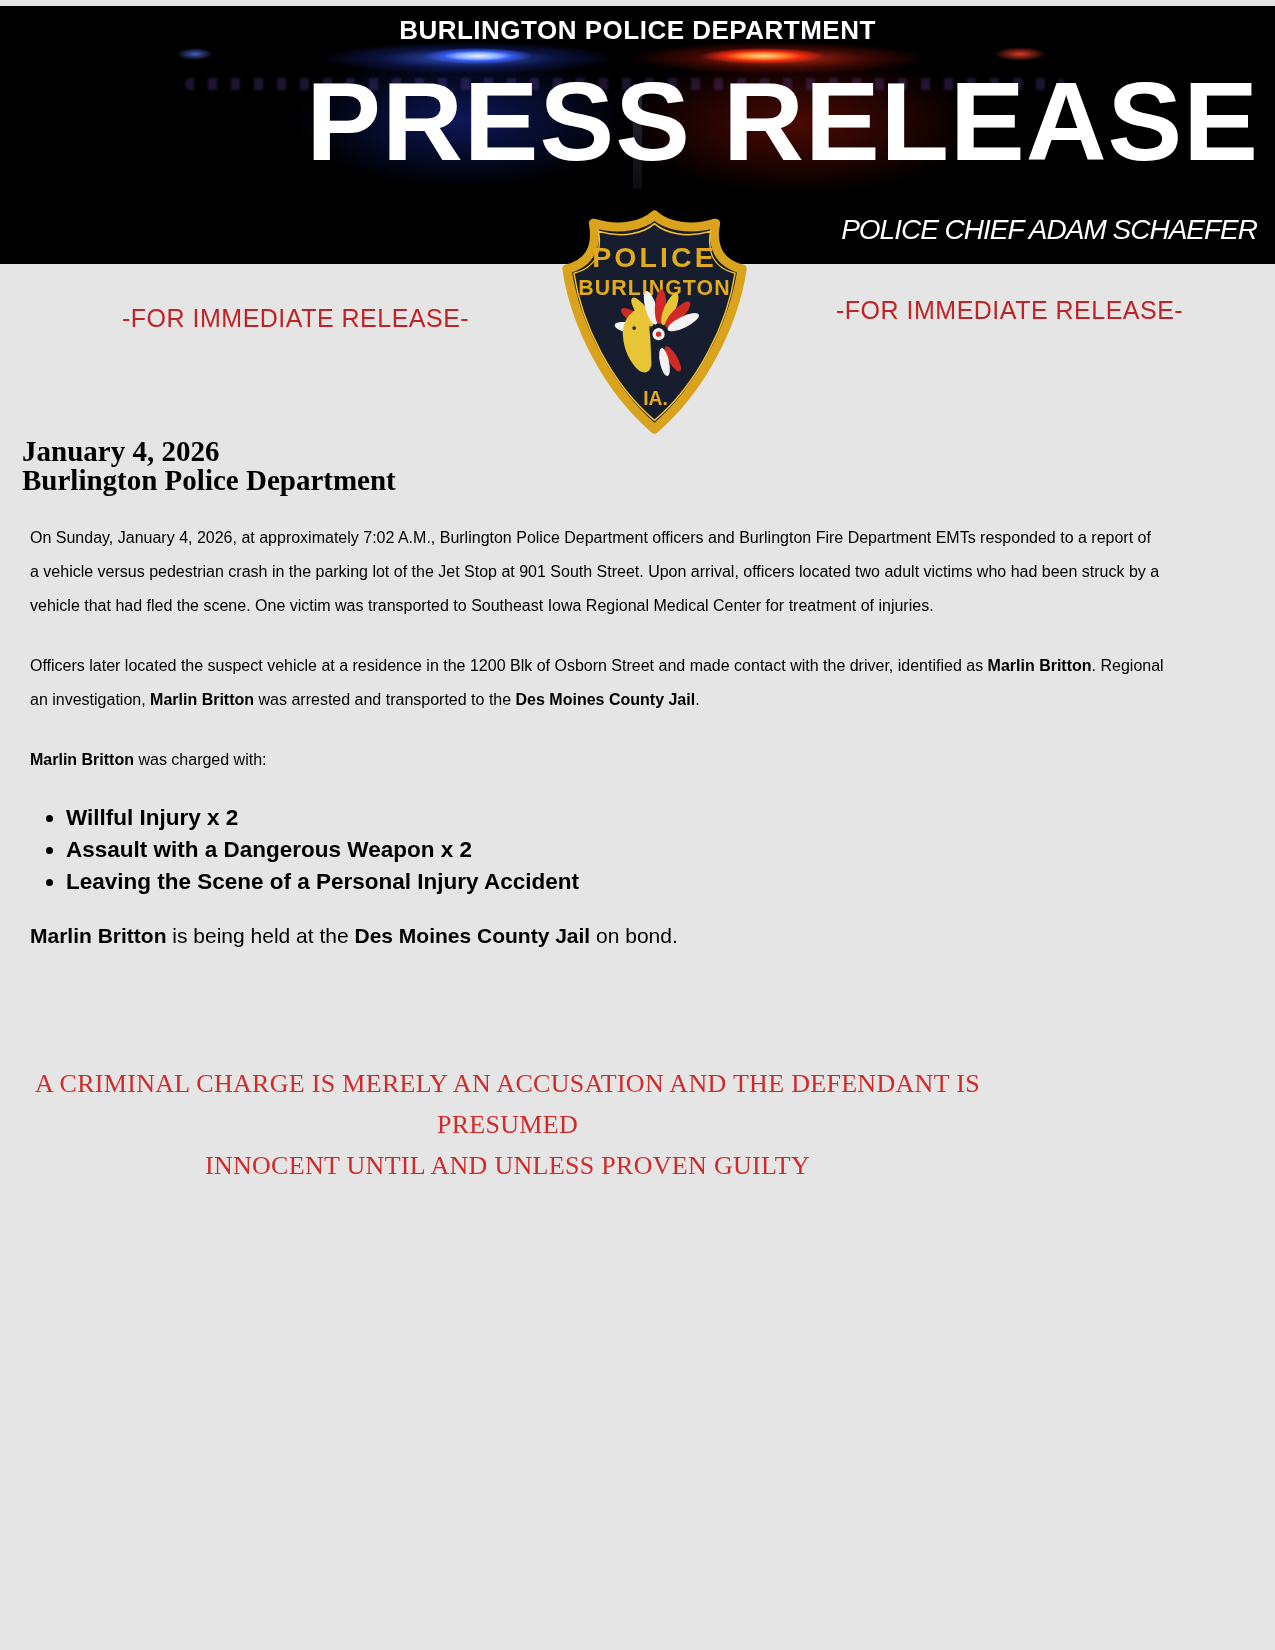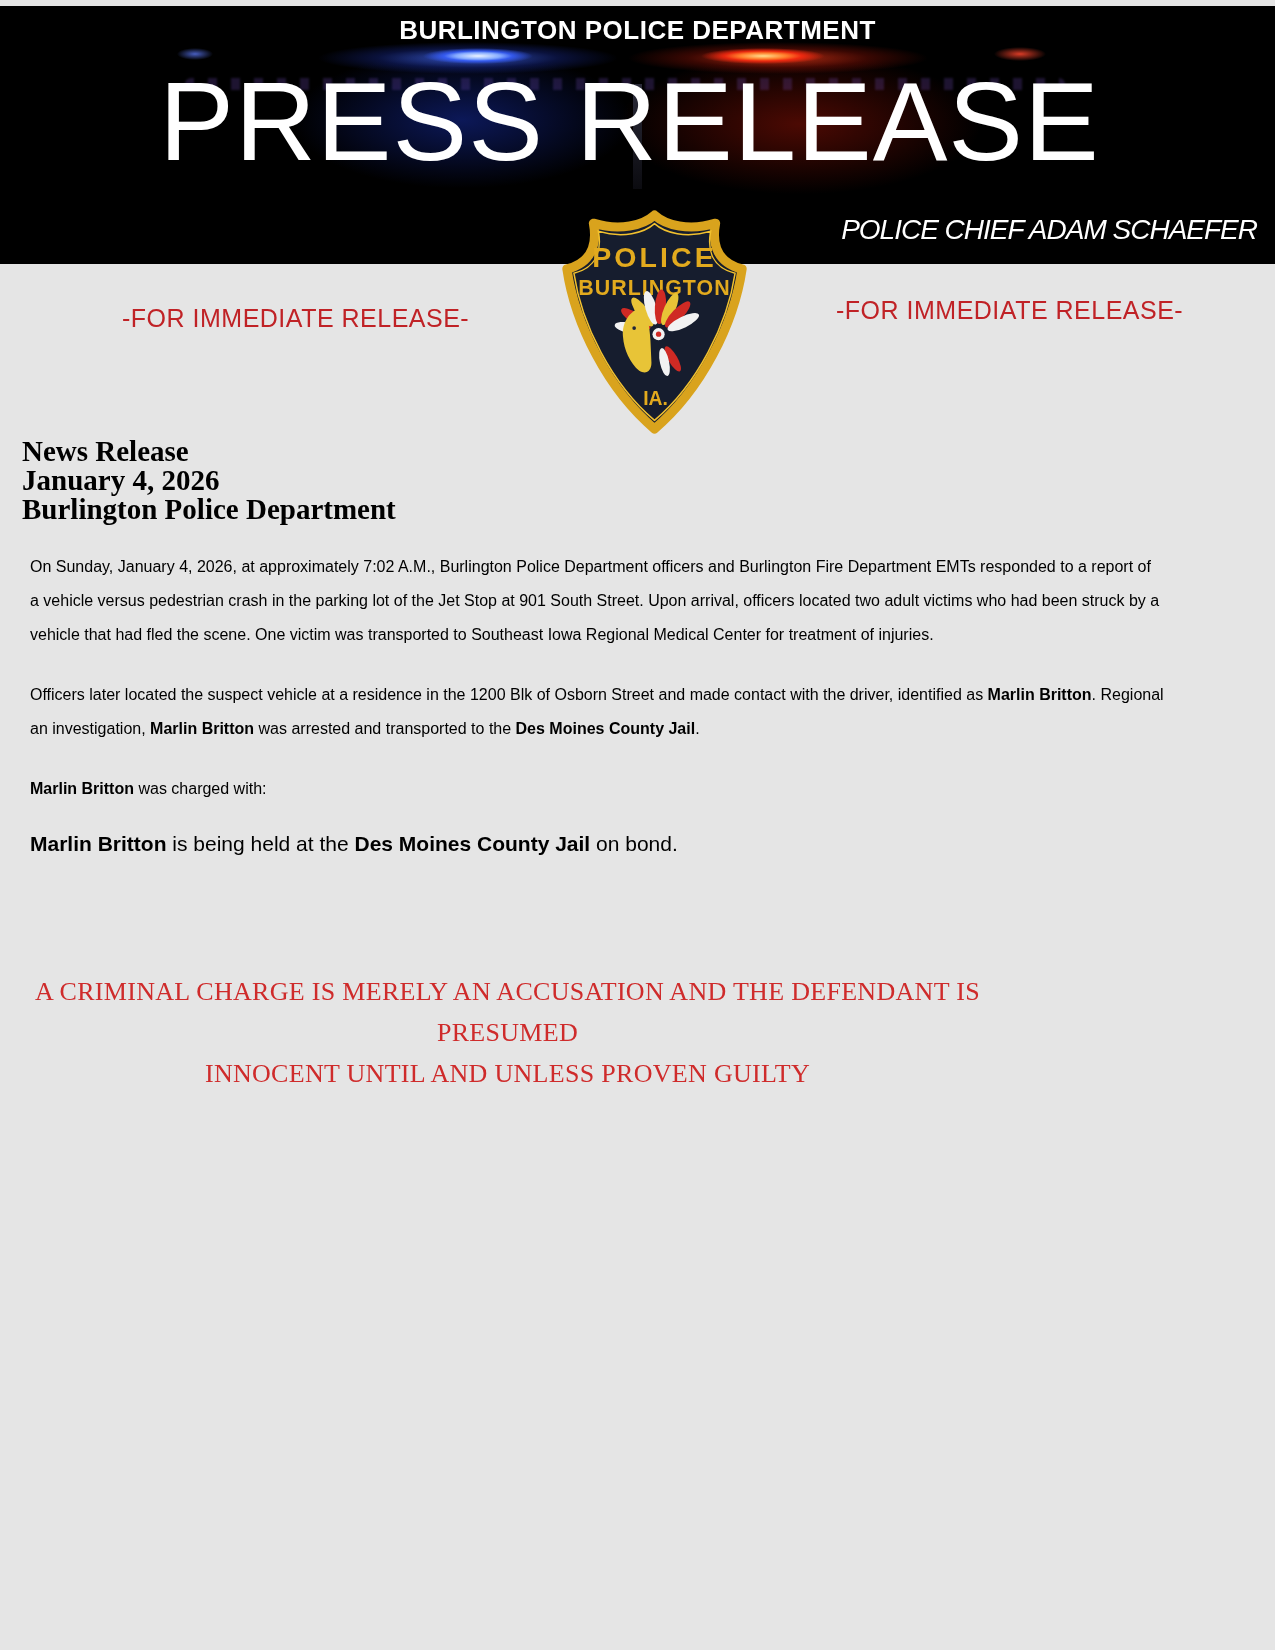--- a/index.html
+++ b/index.html
@@ -18,22 +18,22 @@
       radial-gradient(62px 8px at 763px 22px, #ffdf8c 0%, #ff7c2a 38%, rgba(255,42,16,.85) 62%, rgba(0,0,0,0) 100%),
       radial-gradient(150px 16px at 778px 24px, rgba(255,62,26,.70), rgba(230,30,10,.25) 60%, rgba(0,0,0,0) 100%),
       radial-gradient(245px 95px at 800px 90px, rgba(200,25,8,.38), rgba(0,0,0,0) 74%),
       radial-gradient(26px 7px at 1020px 20px, rgba(255,70,45,.85), rgba(0,0,0,0) 100%),
       radial-gradient(18px 6px at 195px 20px, rgba(95,125,255,.75), rgba(0,0,0,0) 100%);}
   .streak{position:absolute;left:185px;top:44px;width:880px;height:12px;border-radius:6px;
     background:repeating-linear-gradient(90deg, rgba(125,85,205,.24) 0 9px, rgba(0,0,0,0) 9px 23px);
     filter:blur(1px);}
   .mast{position:absolute;left:633px;top:50px;width:9px;height:105px;
     background:linear-gradient(#2c2c3a,#0b0b10);}
-  .press-title{position:absolute;left:0;right:16px;top:60px;text-align:center;
-    font-weight:normal;font-size:112px;line-height:1;letter-spacing:1px;color:#fff;z-index:2;}
+  .press-title{position:absolute;left:0;right:16px;top:60px;text-align:right;
+    font-weight:bold;font-size:112px;line-height:1;letter-spacing:1px;color:#fff;z-index:2;}
   .chief-line{position:absolute;right:18px;top:208px;color:#fff;
     font-size:28px;font-weight:400;letter-spacing:-1px;z-index:3;font-style:italic;}
 
   
   .badge{position:absolute;left:552px;top:210px;width:205px;height:224px;z-index:6;}
   .badge text{font-family:"Liberation Sans",sans-serif;font-weight:bold;}
 
   
   .flag{position:absolute;font-family:Liberation Sans, sans-serif;font-size:25px;
     color:#c02226;letter-spacing:.5px;white-space:nowrap;}
@@ -89,31 +89,35 @@
       <circle cx="104" cy="122" r="2.6" fill="#cf2a24"></circle>
     </g>
     <text x="101" y="192" text-anchor="middle" font-size="19" fill="#e2aa1e">IA.</text>
   </svg>
 
   <div class="flag flag-left" style="color: rgb(192, 34, 38);">-FOR IMMEDIATE RELEASE-</div>
   <div class="flag flag-right" style="color: rgb(192, 34, 38);">-FOR IMMEDIATE RELEASE-</div>
 
   <div class="content">
     <div class="meta">
-      <div>News Release</div>
       <div>January 4, 2026</div>
       <div>Burlington Police Department</div>
     </div>
 
     <div class="paras">
         <p><span>On Sunday, January 4, 2026, at approximately 7:02 A.M., Burlington Police Department officers and Burlington Fire Department EMTs responded to a report of a vehicle versus pedestrian crash in the parking lot of the Jet Stop at 901 South Street. Upon arrival, officers located two adult victims who had been struck by a vehicle that had fled the scene. One victim was transported to Southeast Iowa Regional Medical Center for treatment of injuries.</span></p>
         <p><span>Officers later located the suspect vehicle at a residence in the 1200 Blk of Osborn Street and made contact with the driver, identified as </span><strong>Marlin Britton</strong><span>. Regional an investigation, </span><strong>Marlin Britton</strong><span> was arrested and transported to the </span><strong>Des Moines County Jail</strong><span>.</span></p>
         <p><strong>Marlin Britton</strong><span> was charged with:</span></p>
       </div>
 
+    <ul class="charges">
+        <li><strong>Willful Injury x 2</strong></li>
+        <li><strong>Assault with a Dangerous Weapon x 2</strong></li>
+        <li><strong>Leaving the Scene of a Personal Injury Accident</strong></li>
+      </ul>
 
     <p class="closing"><strong>Marlin Britton</strong><span> is being held at the </span><strong>Des Moines County Jail</strong><span> on bond.</span></p>
 
     <div class="disclaimer" style="color: rgb(207, 43, 43);">
       <div>A CRIMINAL CHARGE IS MERELY AN ACCUSATION AND THE DEFENDANT IS PRESUMED</div>
       <div>INNOCENT UNTIL AND UNLESS PROVEN GUILTY</div>
     </div>
   </div>
 </div>
 

